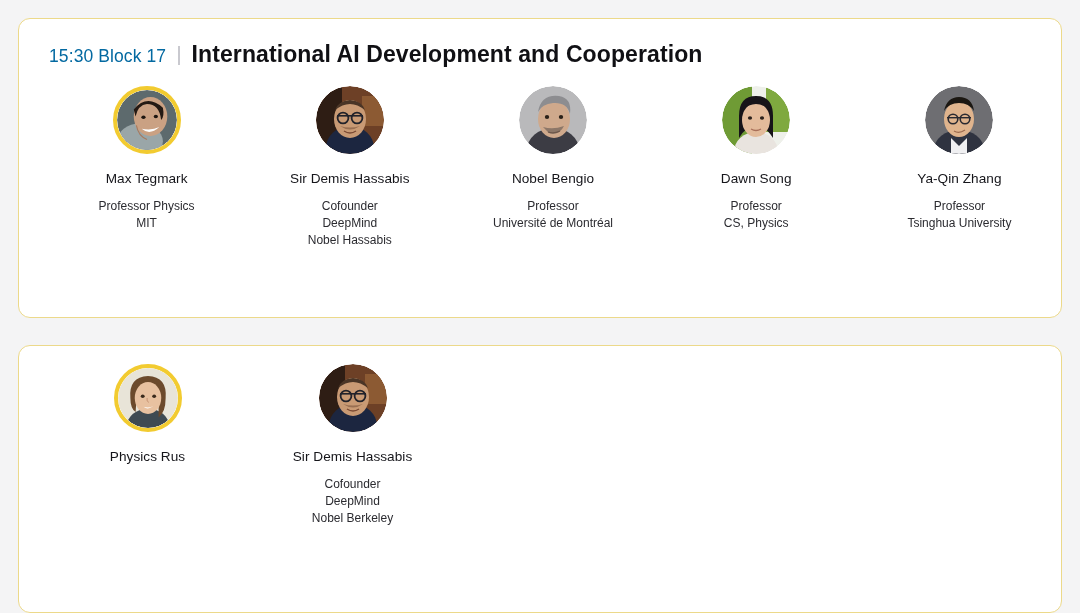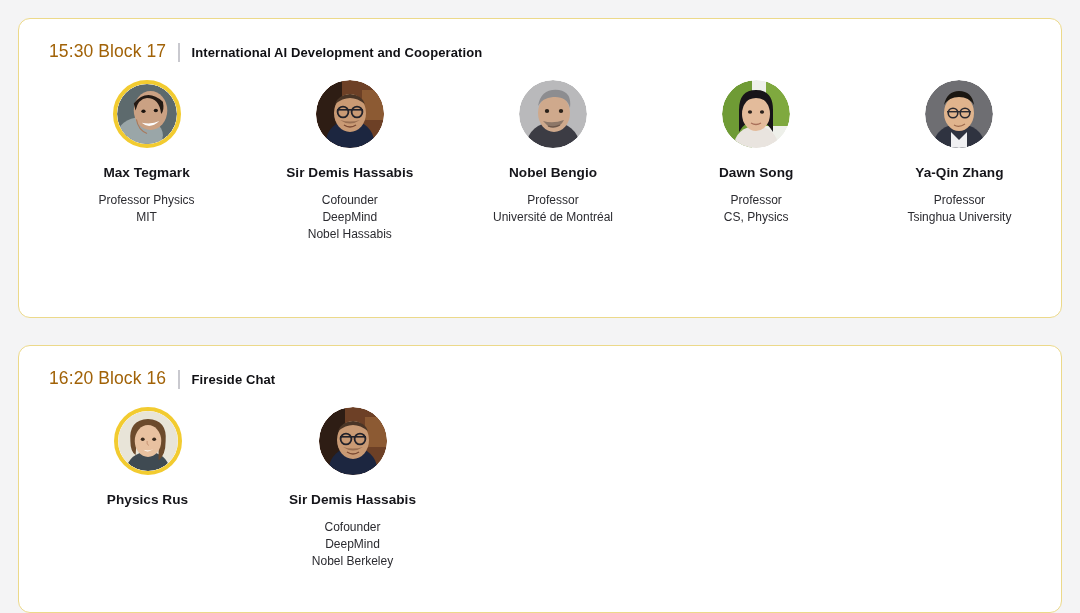--- a/index.html
+++ b/index.html
@@ -22,29 +22,29 @@
   }
   .card-1{height:300px;}
   .card-2{height:268px;}
 
   .session-header{
     display:flex;align-items:baseline;
     padding:22px 0 0 30px;
     white-space:nowrap;
   }
   .session-time{
-    font-size:17.5px;color:#a16207;font-weight:400;letter-spacing:.1px;
+    font-size:17.5px;color:#0369a1;font-weight:400;letter-spacing:.1px;
   }
   .header-divider{
     display:inline-block;width:1.4px;height:19px;
     background:#c9c9cf;margin:0 12px;align-self:center;
     position:relative;top:1px;
   }
   .session-title{
-    font-size:13px;color:#101014;font-weight:700;letter-spacing:.1px;
+    font-size:23px;color:#101014;font-weight:700;letter-spacing:.1px;
   }
 
   .speakers{
     display:flex;
     padding:18px 0 0 0;
     margin-left:26px;
   }
   .speaker{
     width:205px;
     display:flex;flex-direction:column;align-items:center;
@@ -62,21 +62,21 @@
     padding:0;
   }
   .avatar{
     width:100%;height:100%;border-radius:50%;
     display:block;overflow:hidden;
   }
   .avatar svg{display:block;width:100%;height:100%;}
 
   .speaker-name{
     margin-top:17px;
-    font-size:13.6px;font-weight:700;color:#15151a;
+    font-size:13.6px;font-weight:400;color:#15151a;
     letter-spacing:.05px;line-height:1.2;
   }
   .speaker-role{
     margin-top:11px;
     font-size:12px;font-weight:400;color:#2b2b30;
     line-height:1.42;
   }
   .speaker-role div{white-space:nowrap;}
 </style>
 </head>
@@ -241,25 +241,20 @@
         <div class="speaker-role">
           <div>Professor</div>
           <div>Tsinghua University</div>
         </div>
       </div>
 
     </div>
   </div>
 
   <div class="session-card card-2">
-    <div class="session-header">
-      <span class="session-time">16:20 Block 16</span>
-      <span class="header-divider"></span>
-      <span class="session-title">Fireside Chat</span>
-    </div>
     <div class="speakers">
 
       <div class="speaker">
         <div class="avatar-wrap ring">
           <div class="avatar">
             <svg viewBox="0 0 68 68" role="img" aria-label="portrait">
               <defs>
                   <clipPath id="c6">
                     <circle cx="34" cy="34" r="34"></circle>
                   </clipPath>

